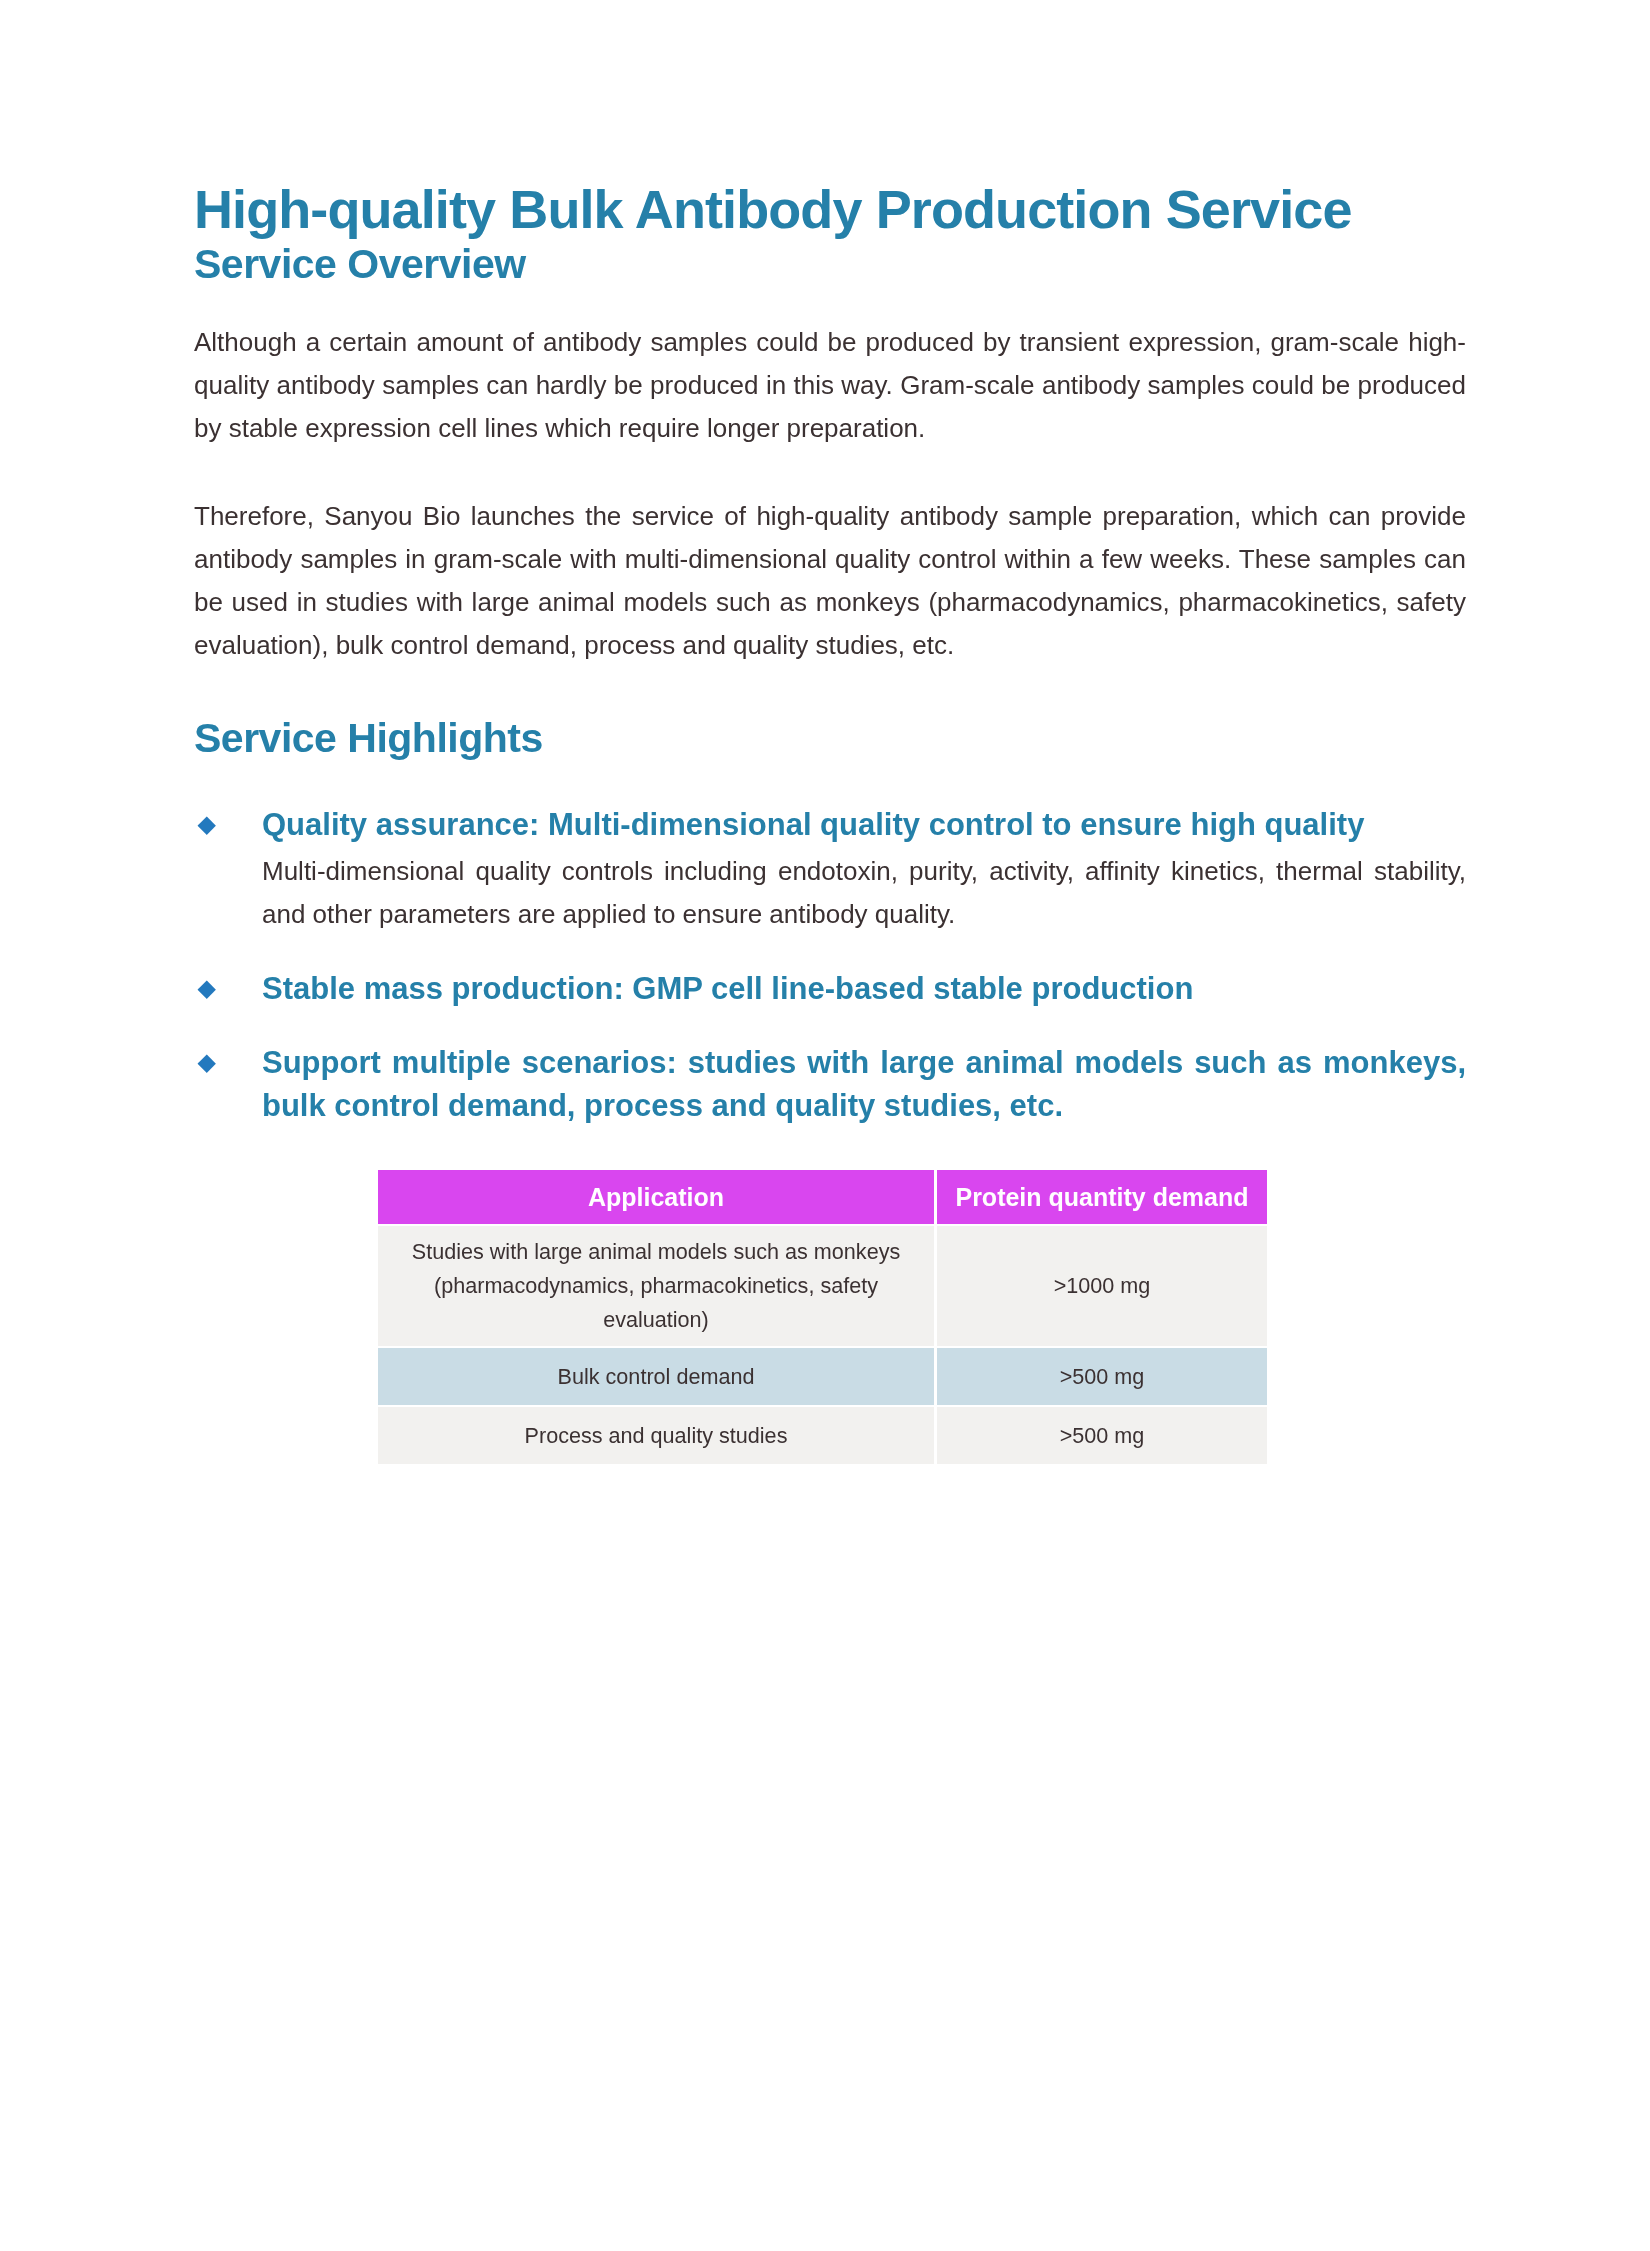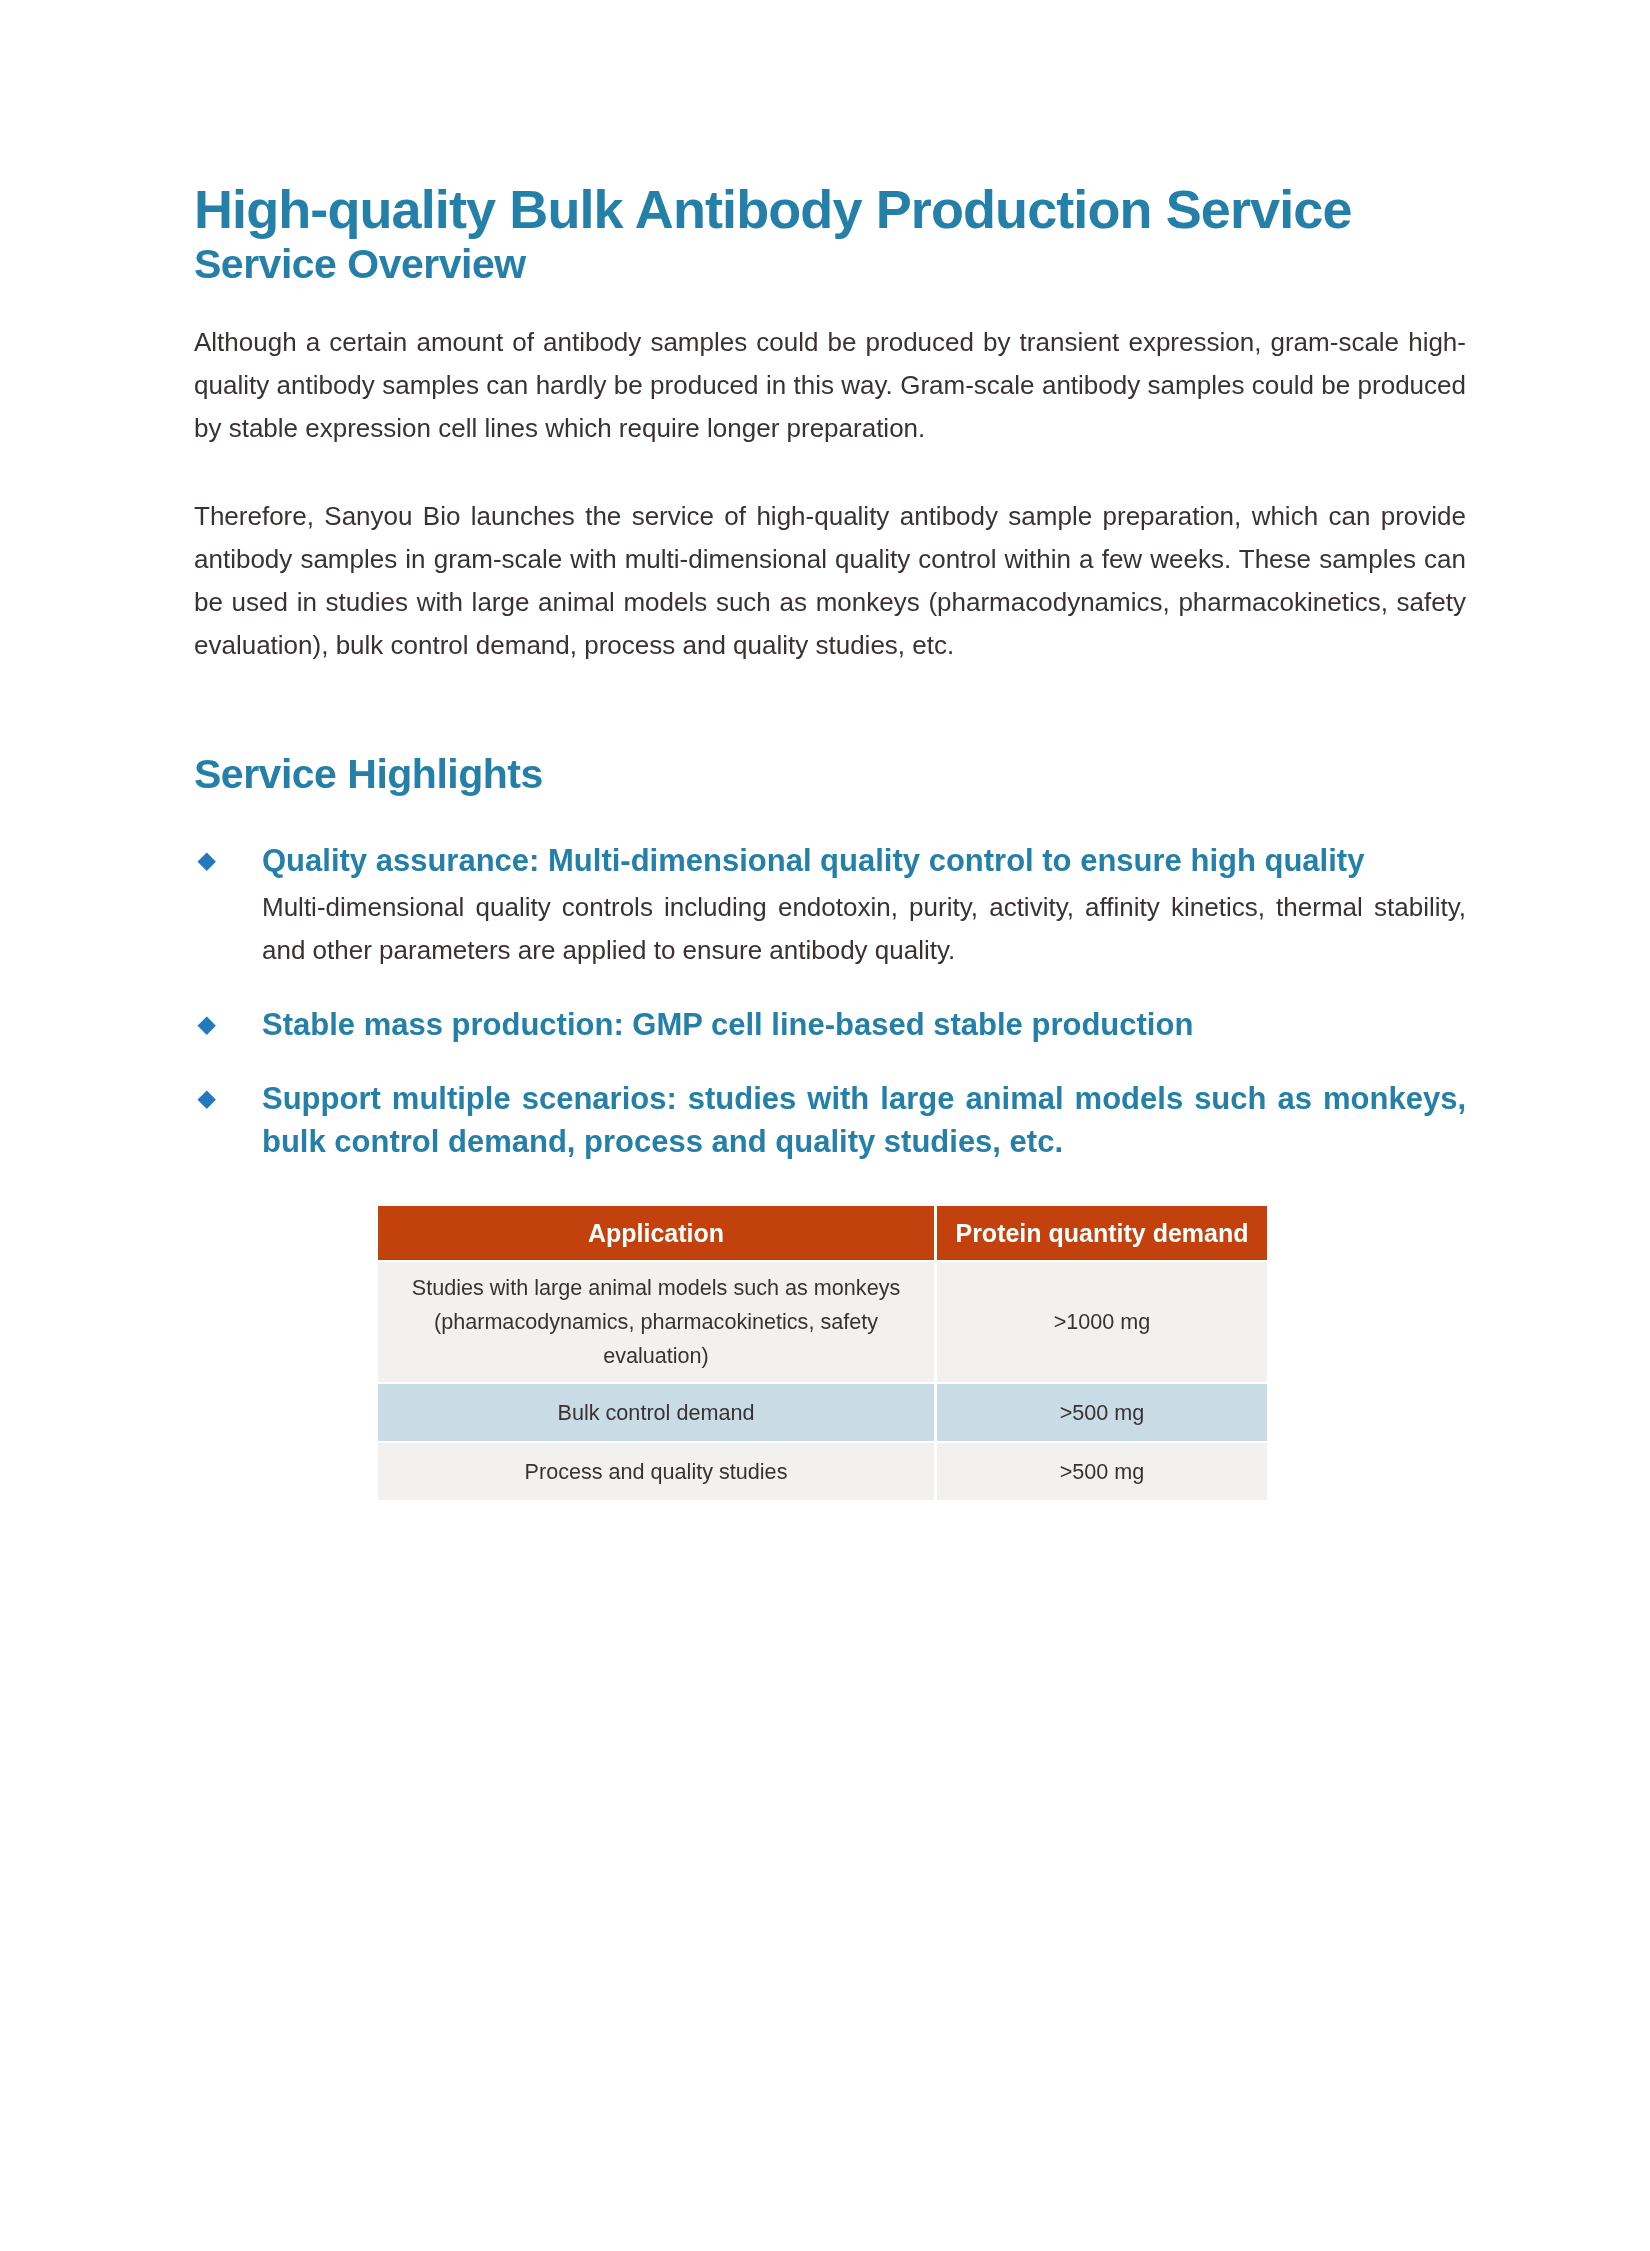--- a/index.html
+++ b/index.html
@@ -25,21 +25,21 @@
     line-height: 1.15;
   }
 
   .section-heading {
     color: #2580A9;
     font-size: 41px;
     font-weight: bold;
     letter-spacing: -0.5px;
     line-height: 1.2;
   }
-  .section-heading.highlights { margin-top: 83px; }
+  .section-heading.highlights { margin-top: 47px; }
 
   .body-par {
     color: #3B3132;
     font-size: 26px;
     line-height: 43px;
     text-align: justify;
     margin-top: 32px;
   }
   .body-par + .body-par { margin-top: 45px; }
 
@@ -76,21 +76,21 @@
   .demand-table {
     margin: 43px 0 0 184px;
     width: 889px;
     border-collapse: separate;
     border-spacing: 0;
     table-layout: fixed;
   }
   .demand-table col.c1 { width: 559px; }
   .demand-table col.c2 { width: 330px; }
   .demand-table th {
-    background: #c2410c;
+    background: #d946ef;
     color: #ffffff;
     font-size: 25px;
     font-weight: bold;
     height: 56px;
     text-align: center;
     vertical-align: middle;
     border-bottom: 2.7px solid #ffffff;
   }
   .demand-table th.divided, .demand-table td.divided { border-right: 3.6px solid #ffffff; }
   .demand-table td {

